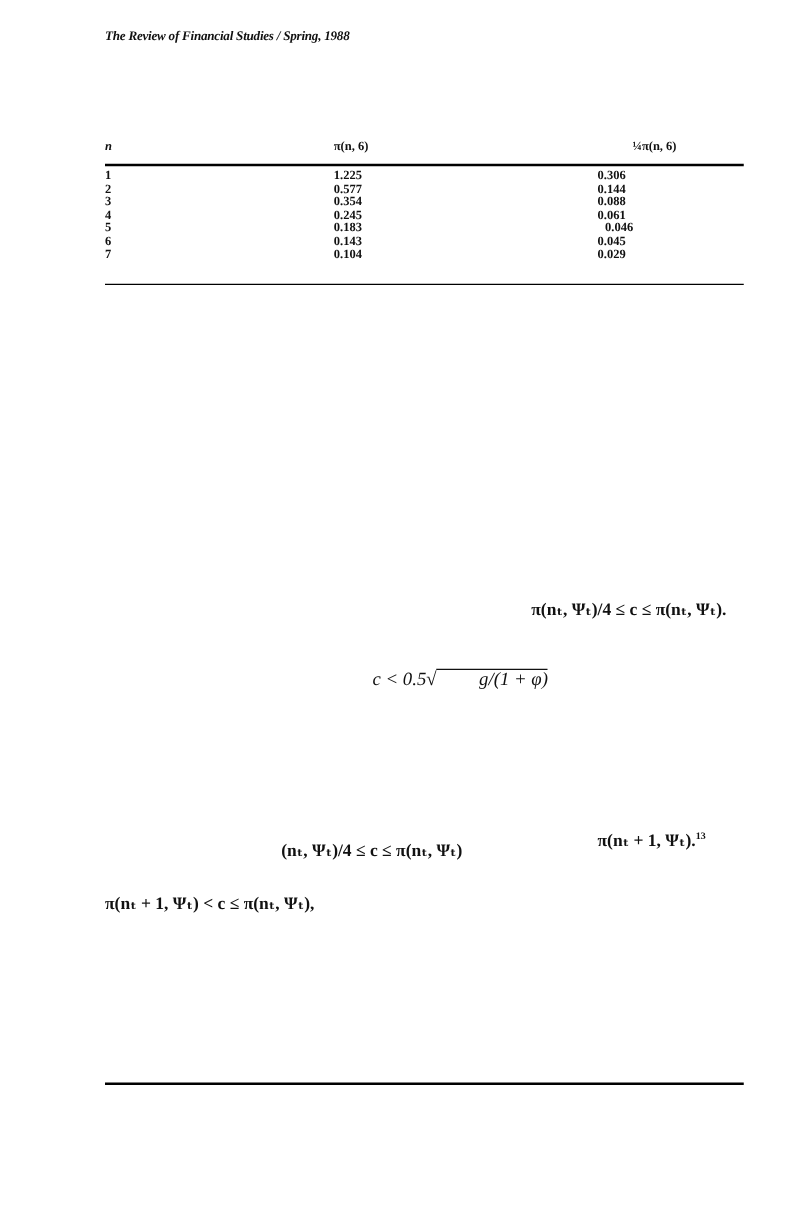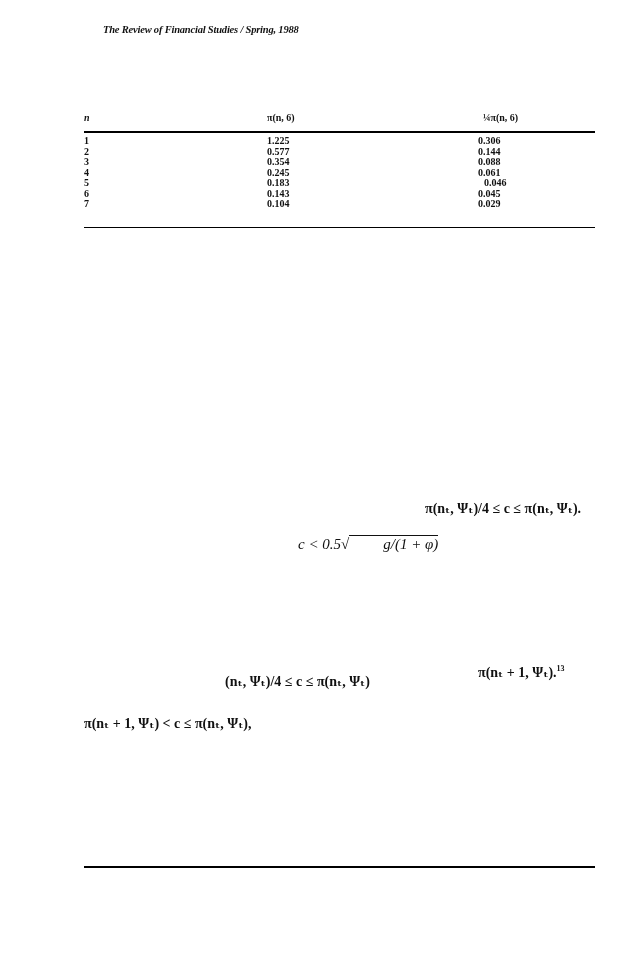--- a/index.html
+++ b/index.html
@@ -1,36 +1,36 @@
 <!DOCTYPE html>
 <html><head>
 <meta charset="utf-8">
 <style>
   html, body { margin:0; padding:0; background:#ffffff; }
   body { width:635px; height:969px; position:relative; overflow:hidden;
          font-family:"Liberation Serif","DejaVu Serif",serif; color:#111; }
   .abs { position:absolute; white-space:nowrap; }
-  .header { left:84px; top:24px; font-size:10.5px; font-style:italic; font-weight:bold; letter-spacing:-0.2px;margin-left:19px; }
+  .header { left:84px; top:24px; font-size:10.5px; font-style:italic; font-weight:bold; letter-spacing:-0.2px; }
   .th { top:112px; font-size:10px; font-weight:bold; }
   .rule { position:absolute; background:#000; }
   .cell { font-size:10px; font-weight:bold; line-height:10.5px; }
   .eq { font-size:14px; font-weight:bold; }
   .eqi { font-style:italic; }
   sup.fn { font-size:8px; vertical-align:6px; }
   .sqrt { border-top:1.2px solid #111; padding-top:0px;padding-left:34px; }
 </style>
 </head>
 <body>
 
 <div class="abs header">The Review of Financial Studies / Spring, 1988</div>
 
 <div>
   <div class="abs th" style="left:84px;font-style:italic;">n</div>
   <div class="abs th" style="left:267px;">π(n, 6)</div>
-  <div class="abs th" style="left:483px;font-family:Liberation Serif, serif;">¼π(n, 6)</div>
+  <div class="abs th" style="left:506px;font-family:Liberation Serif, serif;">¼π(n, 6)</div>
   <div class="rule" style="left:84px;top:131px;width:511px;height:2px;"></div>
 
   <div class="abs" style="left:84px;top:136px;">
     <div style="position:relative;height:10.5px;">
       <span class="abs cell" style="left:0">1</span>
       <span class="abs cell" style="left:183px">1.225</span>
       <span class="abs cell" style="left:394px">0.306</span>
     </div>
     <div style="position:relative;height:10.5px;">
       <span class="abs cell" style="left:0">2</span>
@@ -59,21 +59,21 @@
     </div>
     <div style="position:relative;height:10.5px;">
       <span class="abs cell" style="left:0">7</span>
       <span class="abs cell" style="left:183px">0.104</span>
       <span class="abs cell" style="left:394px">0.029</span>
     </div>
   </div>
   <div class="rule" style="left:84px;top:227px;width:511px;height:1px;"></div>
 </div>
 
-<div class="abs eq" style="left:425px;top:480px;margin-top:20px;">π(nₜ, Ψₜ)/4 ≤ c ≤ π(nₜ, Ψₜ).</div>
+<div class="abs eq" style="left:425px;top:480px;">π(nₜ, Ψₜ)/4 ≤ c ≤ π(nₜ, Ψₜ).</div>
 
 <div class="abs eq" style="left:298px;top:536px;font-weight:normal;font-size:15px;">
   <span class="eqi">c &lt; 0.5</span><span>√</span><span class="sqrt eqi">g/(1 + φ)</span>
 </div>
 
 <div class="abs eq" style="left:478px;top:649px;margin-top:15px;">
   <span>π(nₜ + 1, Ψₜ).</span><sup class="fn">13</sup>
 </div>
 
 <div class="abs eq" style="left:225px;top:673px;">(nₜ, Ψₜ)/4 ≤ c ≤ π(nₜ, Ψₜ)</div>

